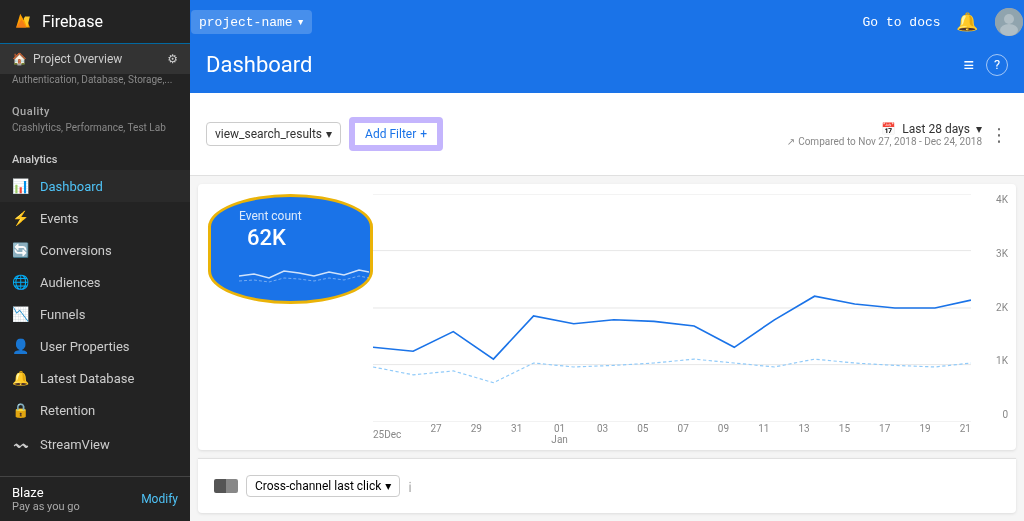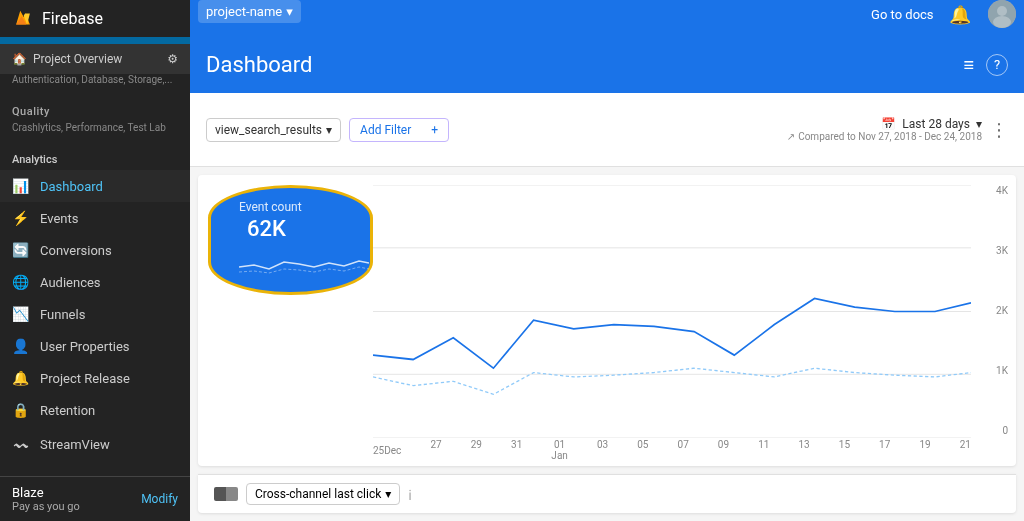--- a/index.html
+++ b/index.html
@@ -16,21 +16,21 @@
       height: 521px;
       overflow: hidden;
     }
     #sidebar-header {
       background: #232323;
       padding: 10px 12px;
       display: flex;
       align-items: center;
       gap: 8px;
       height: 44px;
-      border-bottom: 7px solid #0369a1;
+      border-bottom: 1px solid #0369a1;
     }
     .firebase-logo { width: 22px; height: 22px; }
     .sidebar-app-name { font-size: 16px; color: #fff; font-weight: 400; }
 
     .project-overview-bar {
       display: flex;
       align-items: center;
       justify-content: space-between;
       padding: 8px 12px;
       background: #333;
@@ -95,24 +95,25 @@
       flex-direction: column;
       background: #f5f5f5;
       overflow: hidden;
     }
 
     
     #topbar {
       background: #1a73e8;
       height: 44px;
       display: flex;
-      align-items: flex-start;
-      justify-content: space-between;
-      padding: 0 8px;
+      align-items: center;
+      justify-content: space-between;
+      padding: 0 1px;
       color: #fff;
+      font-family: Liberation Mono, monospace;
     }
     .topbar-left { display: flex; align-items: center; gap: 8px; }
     .project-selector {
       background: rgba(255,255,255,0.2);
       border: none;
       color: #fff;
       padding: 4px 8px;
       border-radius: 4px;
       font-size: 13px;
       display: flex;
@@ -153,27 +154,27 @@
       padding: 4px 8px;
       font-size: 12px;
       display: flex;
       align-items: center;
       gap: 4px;
       cursor: pointer;
       background: #fff;
       color: #333;
     }
     .add-filter-btn {
-      border: 1px solid #c4b5fd;
+      border: 6px solid #c4b5fd;
       border-radius: 4px;
       padding: 4px 10px;
       font-size: 12px;
       display: flex;
       align-items: center;
-      gap: 20px;
+      gap: 4px;
       cursor: pointer;
       background: #fff;
       color: #1a73e8;
     }
     .filter-right { display: flex; align-items: center; gap: 8px; }
     .date-filter {
       display: flex;
       align-items: center;
       gap: 6px;
       font-size: 12px;
@@ -234,21 +235,21 @@
       flex-direction: column;
       justify-content: space-between;
       font-size: 10px;
       color: #888;
       text-align: right;
     }
 
     
     #bottom-bar {
       background: #fff;
-      padding: 8px 16px;
+      padding: 16px 16px;
       display: flex;
       align-items: center;
       gap: 8px;
       border-top: 1px solid #e0e0e0;
       margin: 0 8px 8px 8px;
       border-radius: 0 0 4px 4px;
       box-shadow: 0 1px 3px rgba(0,0,0,0.1);
     }
     .channel-icon { width: 20px; height: 14px; background: #666; border-radius: 2px; }
     .channel-dropdown {
@@ -312,21 +313,21 @@
       <div class="sidebar-nav-item">
       <span class="nav-icon">📉</span>
       <span>Funnels</span>
     </div>
       <div class="sidebar-nav-item">
       <span class="nav-icon">👤</span>
       <span>User Properties</span>
     </div>
       <div class="sidebar-nav-item">
       <span class="nav-icon">🔔</span>
-      <span>Project Release</span>
+      <span>Latest Database</span>
     </div>
       <div class="sidebar-nav-item">
       <span class="nav-icon">🔒</span>
       <span>Retention</span>
     </div>
       <div class="sidebar-nav-item">
       <span class="nav-icon">〰</span>
       <span>StreamView</span>
     </div>
     </div>

